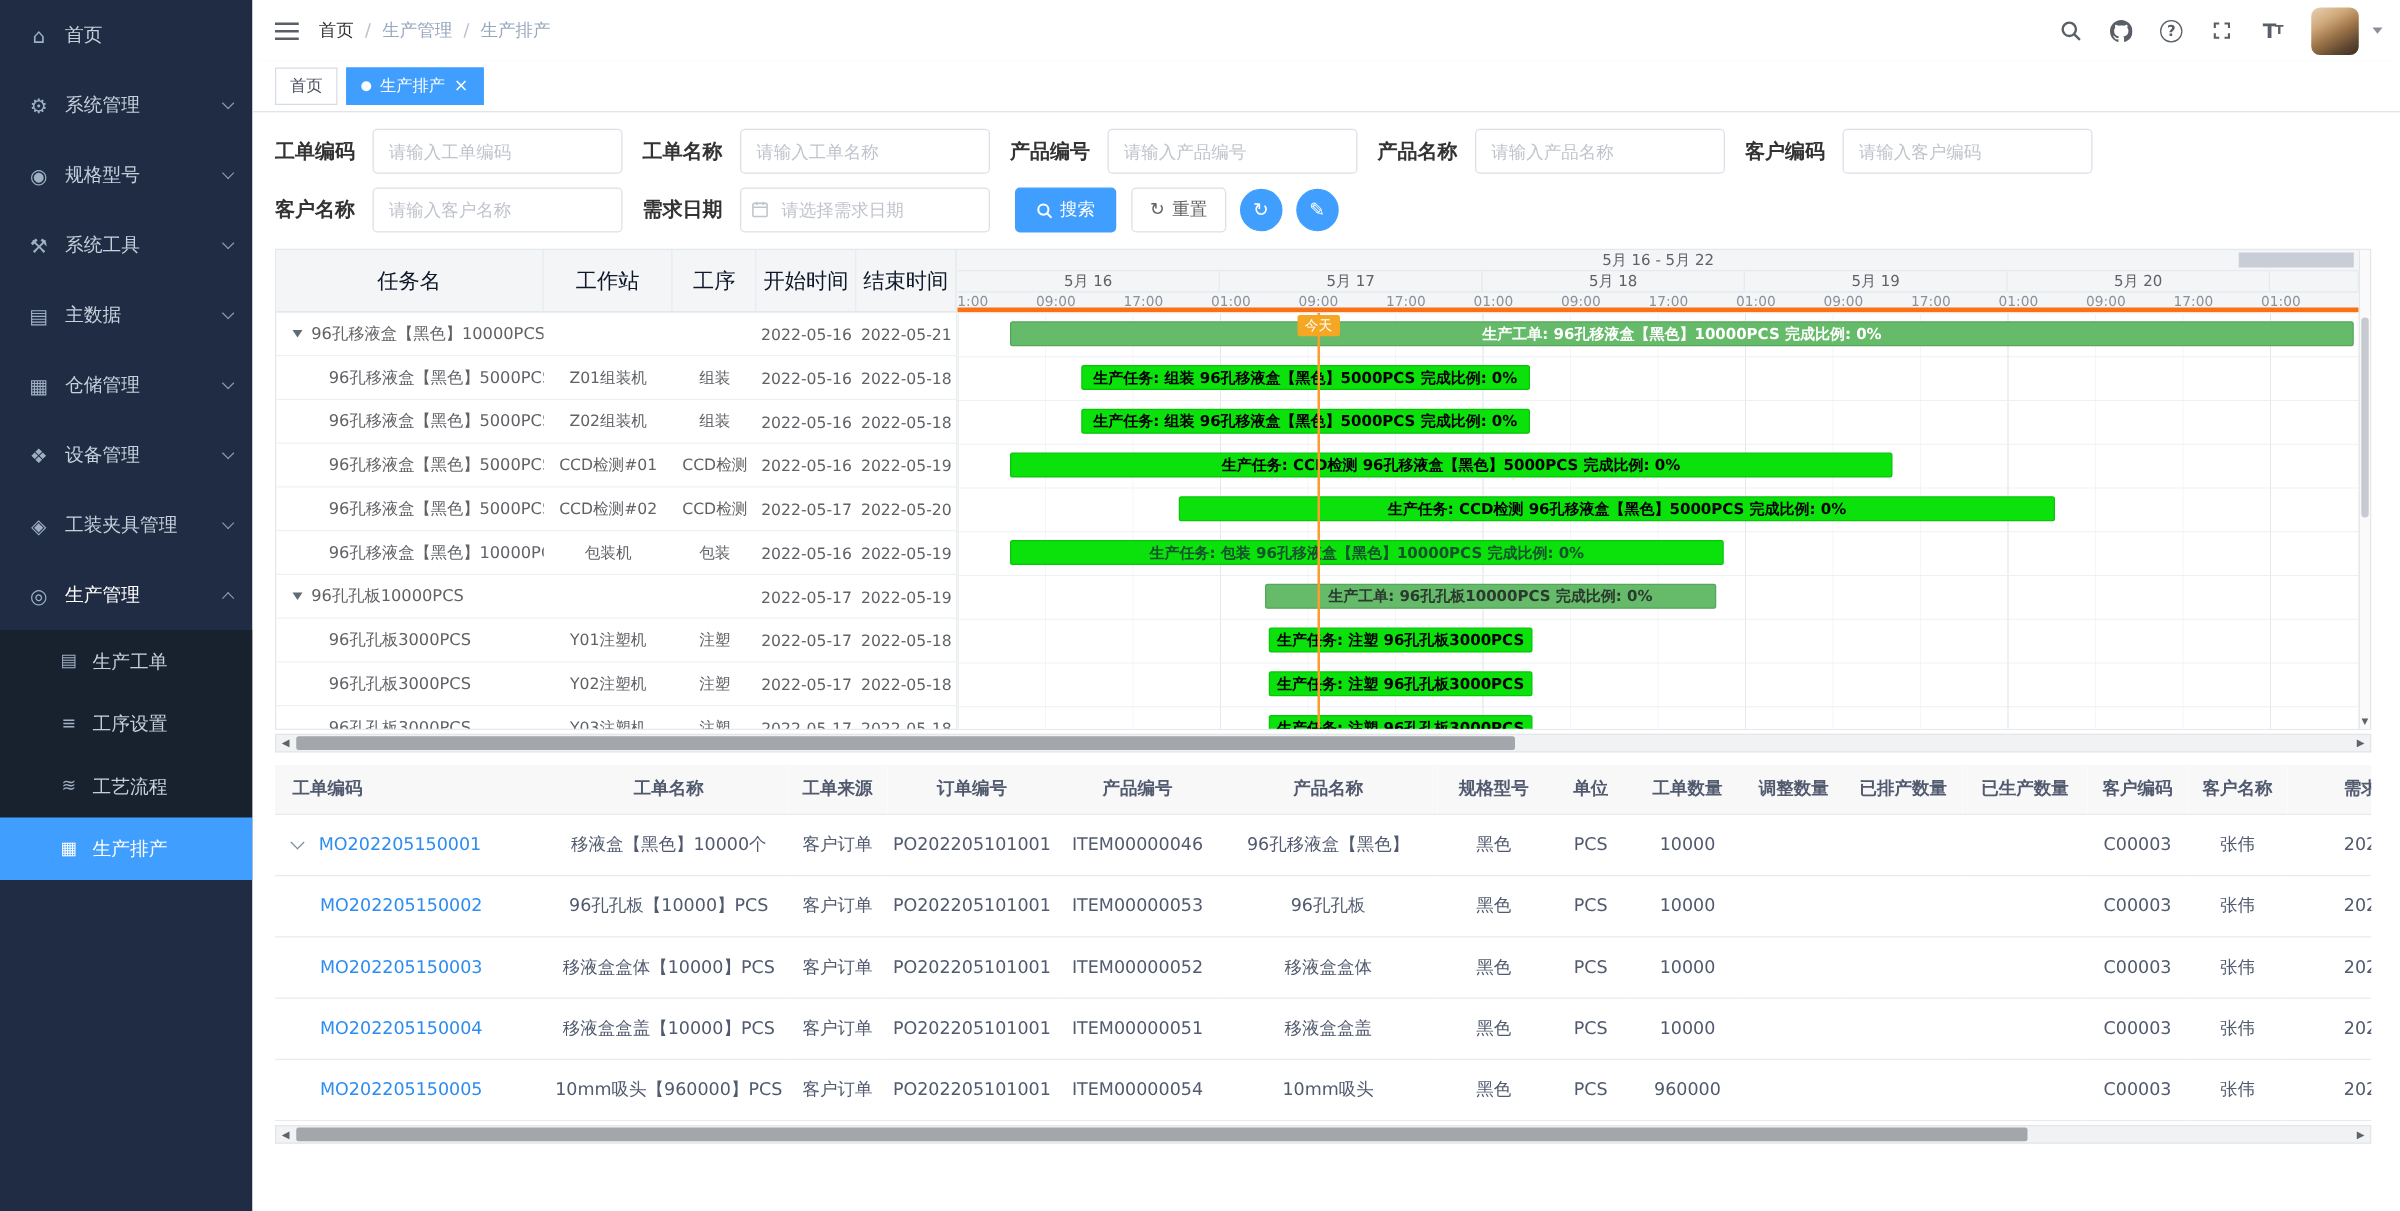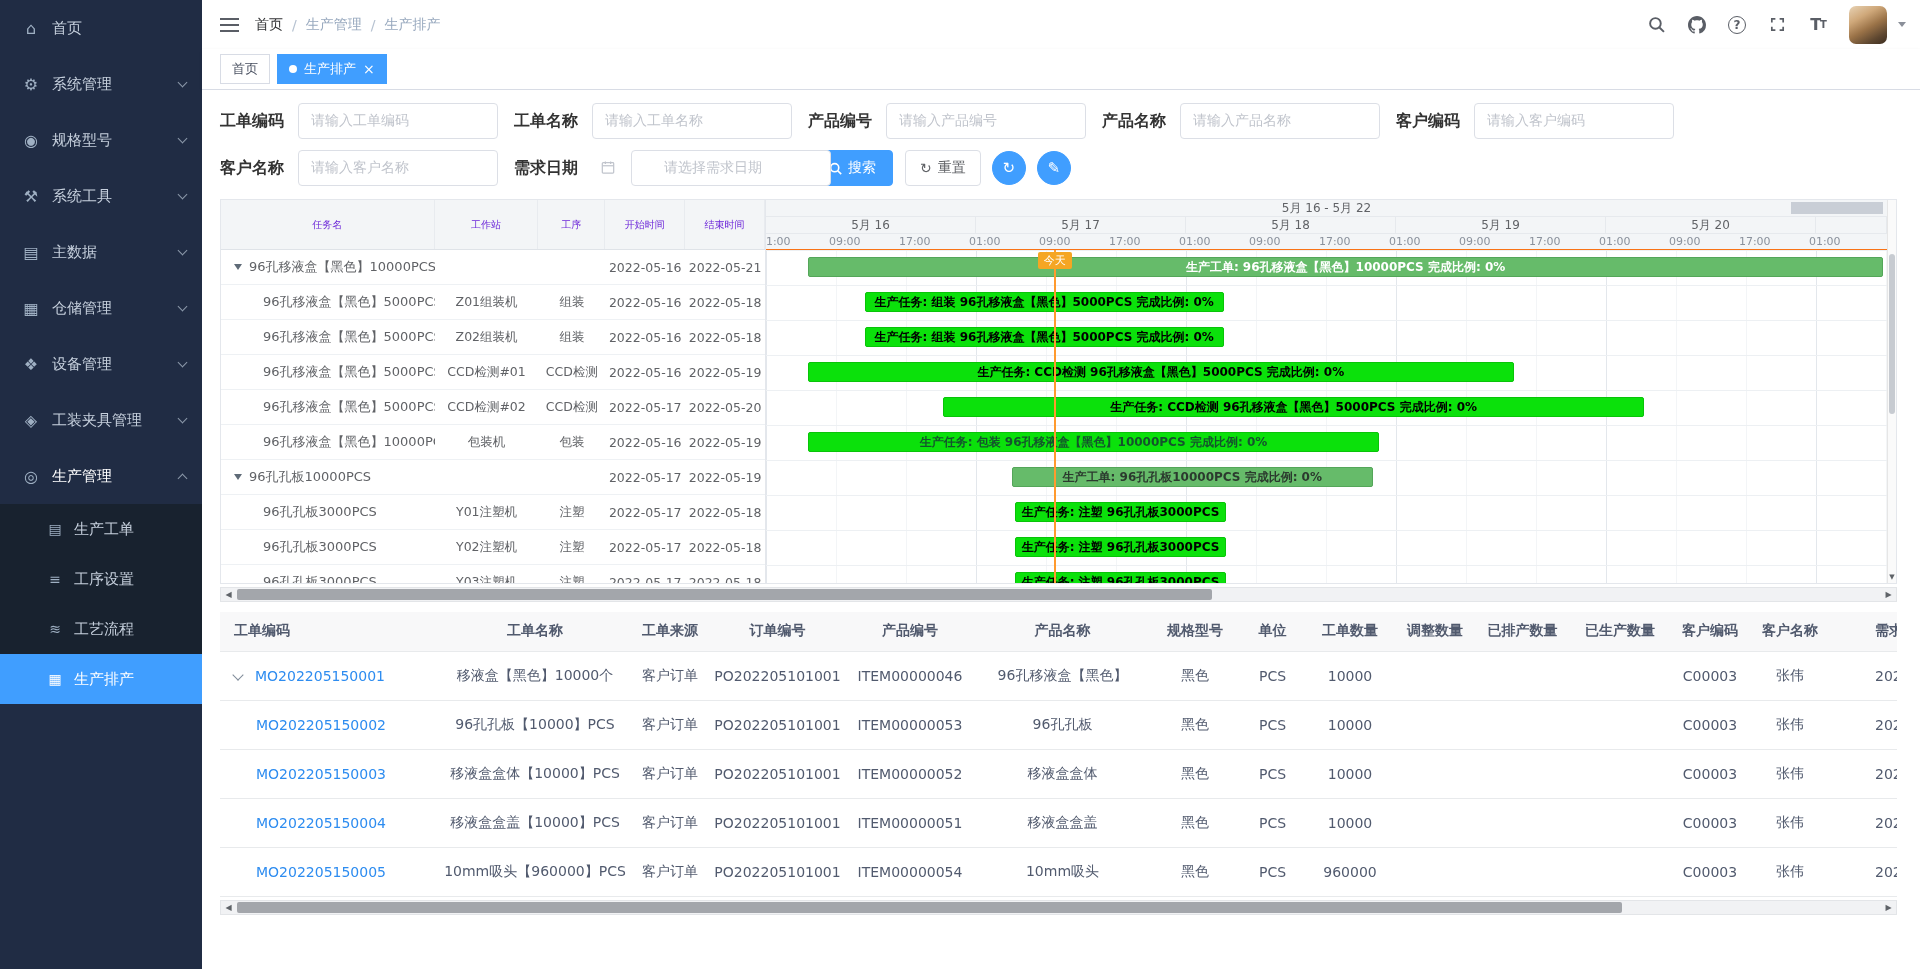--- a/index.html
+++ b/index.html
@@ -49,46 +49,46 @@
   .tab.active { background:#409eff; border-color:#409eff; color:#fff; }
   .tab-dot { width:8px; height:8px; border-radius:50%; background:#fff; }
   .tab-close { font-size:14px; line-height:1; }
 
   
   .content { flex:1; padding:13px 0 0 18px; overflow:hidden; background:#fff; }
   #filter-fields { display:flex; flex-wrap:wrap; column-gap:16px; row-gap:11px; align-items:center; width:1682px; }
   .ff { display:flex; align-items:center; }
   .ff-label { width:70px; margin-right:8px; font-size:16px; font-weight:bold; color:#333; white-space:nowrap; }
   .ff-input { width:200px; height:36px; position:relative; }
-  .ff-input input { width:100%; height:100%; border:1px solid #dcdfe6; border-radius:4px; padding:16px 12px; font-size:14px; color:#606266; outline:none; font-family:Liberation Serif, serif; }
-  .ff-input.date input { padding-left:32px;margin-left:39px; }
+  .ff-input input { width:100%; height:100%; border:1px solid #dcdfe6; border-radius:4px; padding:16px 12px; font-size:14px; color:#606266; outline:none; font-family:Liberation Sans, sans-serif; }
+  .ff-input.date input { padding-left:32px; }
   .ff-input input::placeholder { color:#c0c4cc; }
   .cal-icon { position:absolute; left:9px; top:10px; z-index:2; }
   .fbtns { display:flex; align-items:center; margin-left:4px; }
   .btn-search { height:36px; padding:0 16px; background:#409eff; border:1px solid #409eff; color:#fff; border-radius:4px; font-size:14px; display:inline-flex; align-items:center; gap:6px; cursor:pointer; font-family:inherit; }
   .btn-reset { height:36px; padding:0 14px; background:#fff; border:1px solid #dcdfe6; color:#606266; border-radius:4px; font-size:14px; display:inline-flex; align-items:center; gap:6px; margin-left:12px; cursor:pointer; font-family:inherit; }
   .btn-circle { width:34px; height:34px; border-radius:50%; background:#409eff; border:1px solid #409eff; color:#fff; display:inline-flex; align-items:center; justify-content:center; font-size:15px; margin-left:11px; cursor:pointer; font-family:inherit; }
 
   
   .gantt { margin-top:13px; display:flex; width:1677px; height:385px; border:1px solid #e4e7ec; background:#fff; }
   .g-left { width:545px; flex:none; border-right:1px solid #e4e7ec; }
   .g-left-header { height:50px; display:flex; background:#f3f5f7; border-bottom:1px solid #dfe3e8; }
-  .g-col { display:flex; align-items:center; justify-content:center; font-size:10px; color:#6d28d9; border-right:1px solid #e8ebef; height:100%; }
+  .g-col { display:flex; align-items:center; justify-content:center; font-size:17px; color:#0f172a; border-right:1px solid #e8ebef; height:100%; }
   .g-left-body { height:333px; overflow:hidden; }
   .g-row { height:35px; display:flex; border-bottom:1px solid #eef1f4; align-items:center; cursor:pointer; }
   .g-cell { font-size:12.5px; color:#606266; height:100%; }
   .g-cell.c { display:flex; align-items:center; justify-content:center; overflow:hidden; white-space:nowrap; }
   .g-cell.t { display:flex; align-items:center; overflow:hidden; white-space:nowrap; }
   .g-cell.t.lv0 { padding-left:13px; }
   .g-cell.t.lv1 { padding-left:42px; }
   .tname { flex:1; overflow:hidden; white-space:nowrap; font-size:13px; }
   .tri { width:0; height:0; border-left:4.5px solid transparent; border-right:4.5px solid transparent; border-top:6px solid #5f6b77; margin-right:7px; display:inline-block; flex:none; cursor:pointer; }
 
   .g-right { width:1121px; flex:none; position:relative; }
-  .g-tl-header { height:50px; background:#f3f5f7; border-bottom:1px solid #f97316; position:relative; overflow:hidden; }
+  .g-tl-header { height:50px; background:#f3f5f7; border-bottom:4px solid #f97316; position:relative; overflow:hidden; }
   .g-week { height:17px; position:relative; border-bottom:1px solid #e6e9ed; font-size:12px; color:#606266; text-align:center; line-height:16px; }
   .g-week-block { position:absolute; right:4px; top:2px; width:92px; height:12px; background:#c9ced6; }
   .g-days { height:17px; display:flex; border-bottom:1px solid #e6e9ed; }
   .g-day { width:210px; flex:none; font-size:12px; color:#606266; text-align:center; line-height:16px; border-right:1px solid #e6e9ed; }
   .g-hours { height:15px; position:relative; }
   .g-hour { position:absolute; top:0; font-size:11px; color:#8a919c; transform:translateX(-50%); line-height:15px; white-space:nowrap; }
 
   .g-chart { height:333px; position:relative; overflow:hidden; background-color:#fff;
     background-image:
       linear-gradient(to bottom,#edf0f3 1px,transparent 1px),

